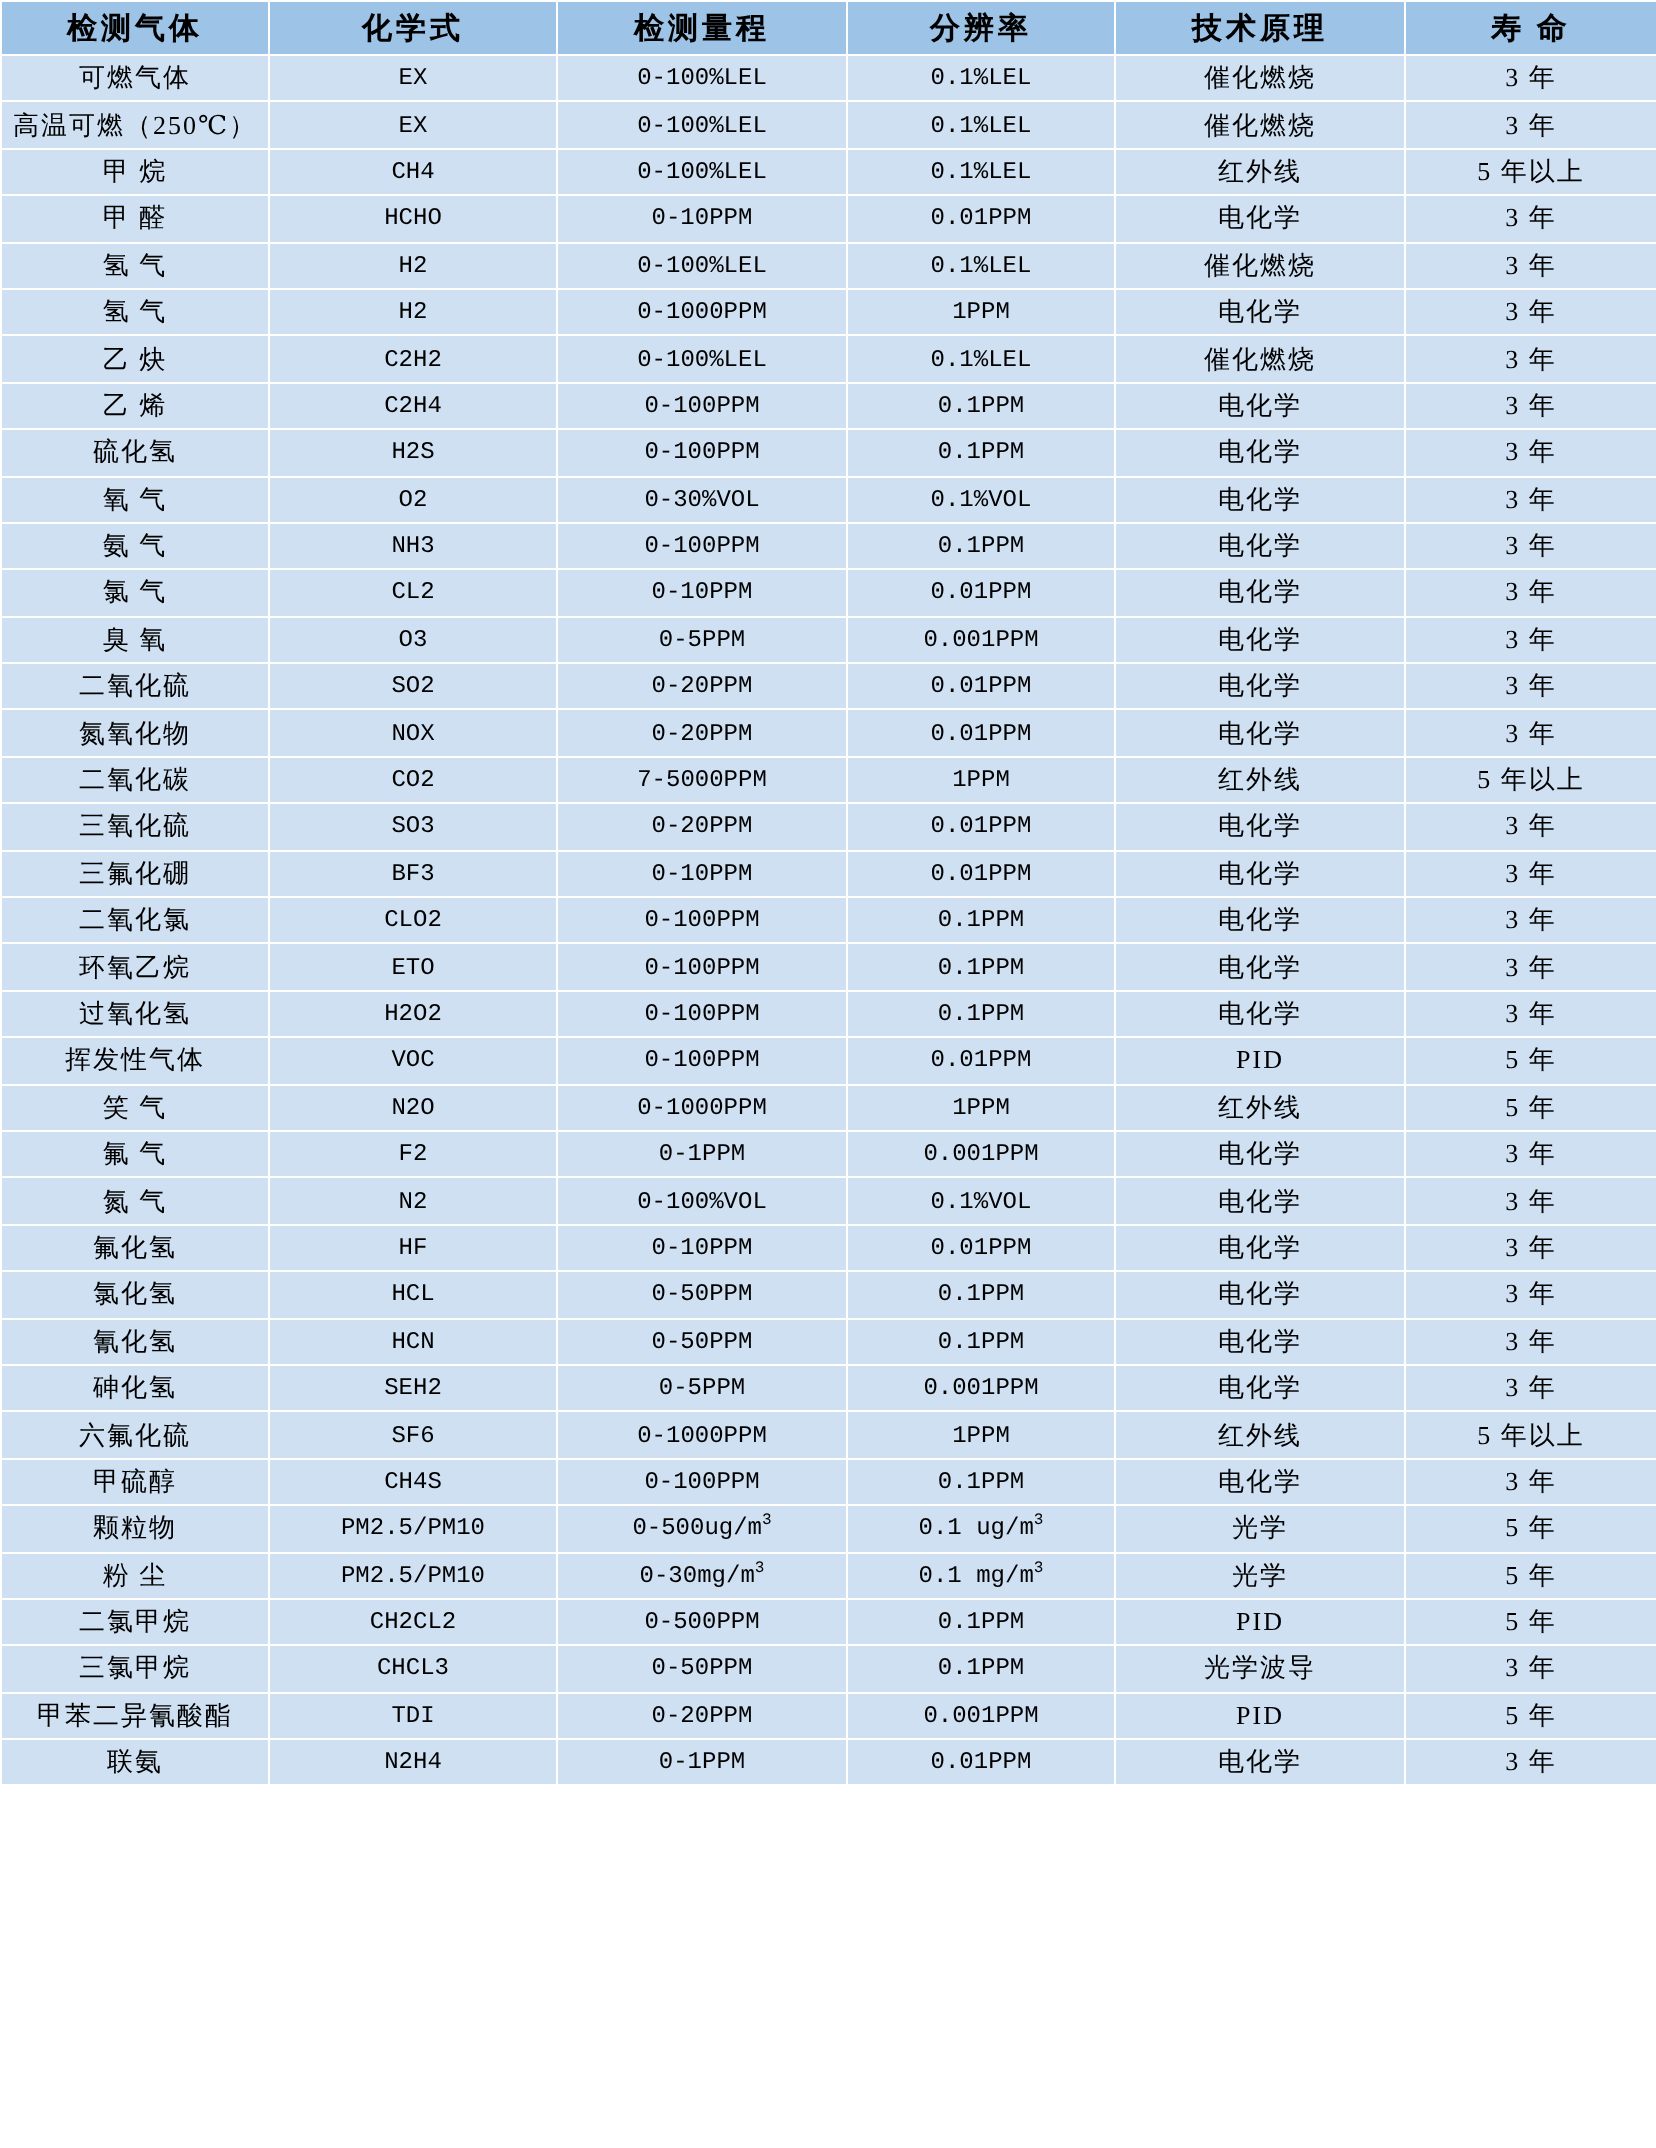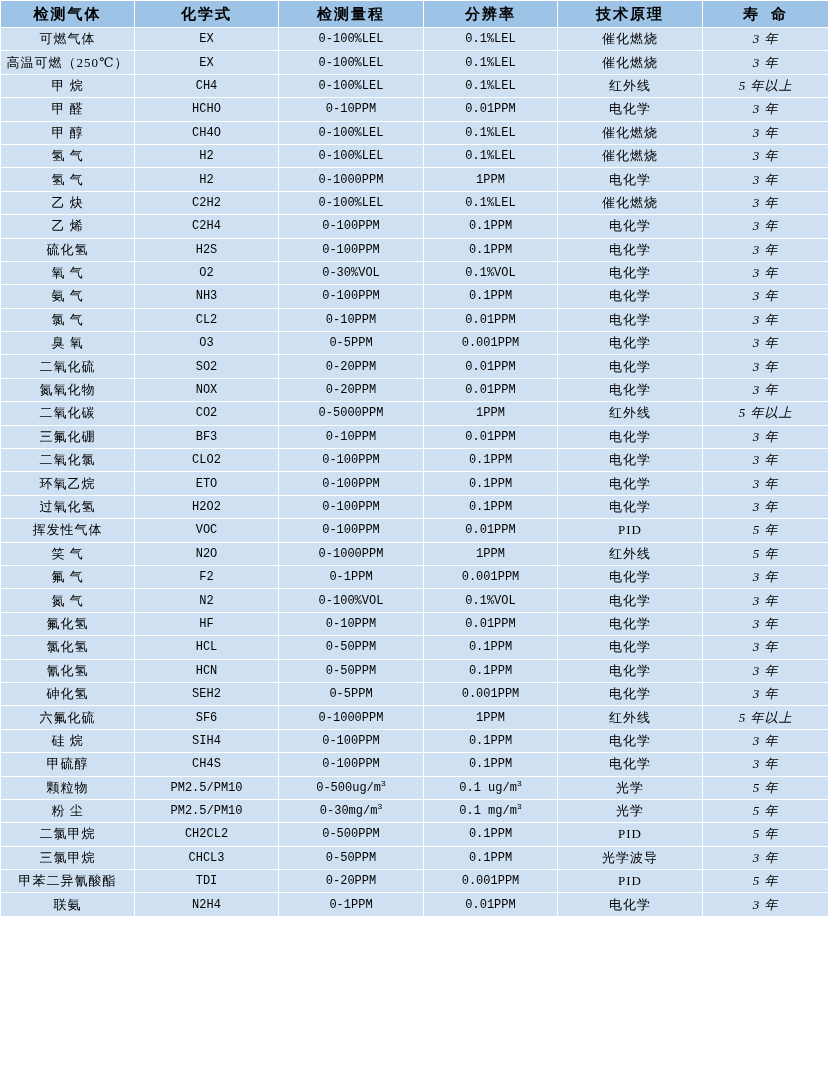--- a/index.html
+++ b/index.html
@@ -31,38 +31,36 @@
     padding: 0;
     overflow: hidden;
     white-space: nowrap;
   }
   #gas-table thead th {
     background: #9dc3e6;
     height: 26px;
     font-size: 15px;
     font-weight: bold;
     letter-spacing: 2px;
-    font-family: Liberation Mono, monospace;
   }
   #gas-table tbody td {
     background: #cfe0f2;
     height: 22.4px;
     font-size: 13px;
   }
   #gas-table tbody td.name {
     letter-spacing: 1px;
   }
   #gas-table tbody td.mono {
     font-family: "Liberation Mono", "DejaVu Sans Mono", monospace;
     font-size: 12px;
     letter-spacing: 0px;
   }
   #gas-table tbody td.life {
     letter-spacing: 1px;
-    font-style: italic;
   }
   sup { font-size: 8px; vertical-align: super; line-height: 0; }
 </style>
 </head>
 <body>
 
 <table id="gas-table">
   <colgroup>
     <col class="c0">
       <col class="c1">
@@ -108,28 +106,20 @@
       </tr>
       <tr>
         <td class="name">甲 醛</td>
         <td class="mono">HCHO</td>
         <td class="mono">0-10PPM</td>
         <td class="mono">0.01PPM</td>
         <td class="name">电化学</td>
         <td class="life">3 年</td>
       </tr>
       <tr>
-        <td class="name">甲 醇</td>
-        <td class="mono">CH4O</td>
-        <td class="mono">0-100%LEL</td>
-        <td class="mono">0.1%LEL</td>
-        <td class="name">催化燃烧</td>
-        <td class="life">3 年</td>
-      </tr>
-      <tr>
         <td class="name">氢 气</td>
         <td class="mono">H2</td>
         <td class="mono">0-100%LEL</td>
         <td class="mono">0.1%LEL</td>
         <td class="name">催化燃烧</td>
         <td class="life">3 年</td>
       </tr>
       <tr>
         <td class="name">氢 气</td>
         <td class="mono">H2</td>
@@ -206,24 +196,32 @@
         <td class="name">氮氧化物</td>
         <td class="mono">NOX</td>
         <td class="mono">0-20PPM</td>
         <td class="mono">0.01PPM</td>
         <td class="name">电化学</td>
         <td class="life">3 年</td>
       </tr>
       <tr>
         <td class="name">二氧化碳</td>
         <td class="mono">CO2</td>
-        <td class="mono">0-5000PPM</td>
+        <td class="mono">7-5000PPM</td>
         <td class="mono">1PPM</td>
         <td class="name">红外线</td>
         <td class="life">5 年以上</td>
+      </tr>
+      <tr>
+        <td class="name">三氧化硫</td>
+        <td class="mono">SO3</td>
+        <td class="mono">0-20PPM</td>
+        <td class="mono">0.01PPM</td>
+        <td class="name">电化学</td>
+        <td class="life">3 年</td>
       </tr>
       <tr>
         <td class="name">三氟化硼</td>
         <td class="mono">BF3</td>
         <td class="mono">0-10PPM</td>
         <td class="mono">0.01PPM</td>
         <td class="name">电化学</td>
         <td class="life">3 年</td>
       </tr>
       <tr>
@@ -316,28 +314,20 @@
       </tr>
       <tr>
         <td class="name">六氟化硫</td>
         <td class="mono">SF6</td>
         <td class="mono">0-1000PPM</td>
         <td class="mono">1PPM</td>
         <td class="name">红外线</td>
         <td class="life">5 年以上</td>
       </tr>
       <tr>
-        <td class="name">硅 烷</td>
-        <td class="mono">SIH4</td>
-        <td class="mono">0-100PPM</td>
-        <td class="mono">0.1PPM</td>
-        <td class="name">电化学</td>
-        <td class="life">3 年</td>
-      </tr>
-      <tr>
         <td class="name">甲硫醇</td>
         <td class="mono">CH4S</td>
         <td class="mono">0-100PPM</td>
         <td class="mono">0.1PPM</td>
         <td class="name">电化学</td>
         <td class="life">3 年</td>
       </tr>
       <tr>
         <td class="name">颗粒物</td>
         <td class="mono">PM2.5/PM10</td>

